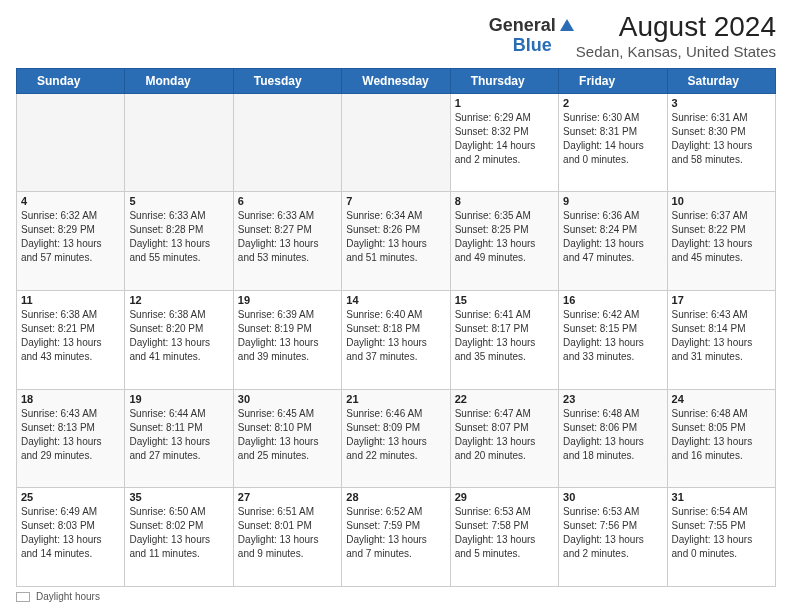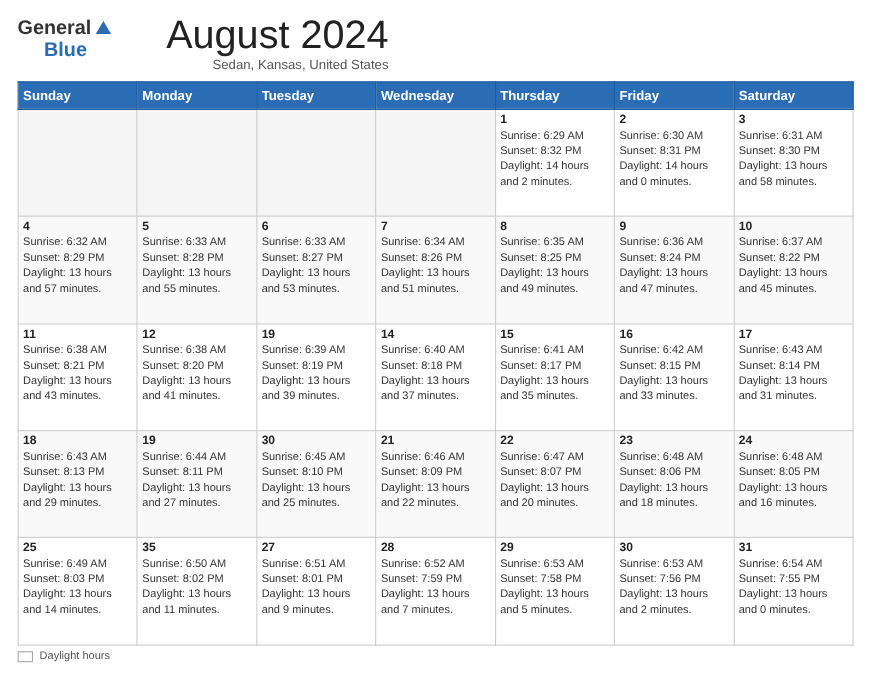--- a/index.html
+++ b/index.html
@@ -12,24 +12,23 @@
     }
     .page {
       width: 792px;
       height: 612px;
       padding: 12px 16px 10px 16px;
       display: flex;
       flex-direction: column;
     }
     .header {
       display: flex;
-      justify-content: flex-start;
+      justify-content: flex-end;
       align-items: flex-start;
       margin-bottom: 8px;
-      gap: 48px;
     }
     .logo {
       display: flex;
       align-items: center;
       margin-top: 4px;
     }
     .logo-text {
       font-size: 18px;
       font-weight: bold;
       line-height: 1.1;
@@ -38,42 +37,42 @@
     .logo-blue { color: #2a6db5; margin-left: 24px; }
     .logo-icon {
       width: 18px;
       height: 18px;
       margin-left: 2px;
     }
     .title-block {
       text-align: right;
     }
     .month-title {
-      font-size: 36px;
+      font-size: 28px;
       font-weight: 300;
       color: #222;
       line-height: 1.1;
     }
     .location {
-      font-size: 12px;
+      font-size: 15px;
       color: #555;
     }
     .calendar {
       flex: 1;
       border: 1px solid #ccc;
       border-collapse: collapse;
       width: 100%;
       table-layout: fixed;
     }
     .calendar th {
       background: #2a6db5;
       color: #fff;
       font-size: 12px;
       font-weight: bold;
-      padding: 5px 4px;
+      padding: 5px 20px;
       text-align: left;
       border: 1px solid #1e5a9c;
     }
     .calendar td {
       border: 1px solid #ccc;
       vertical-align: top;
       padding: 3px 4px;
       font-size: 9.5px;
       color: #333;
       background: #fff;

